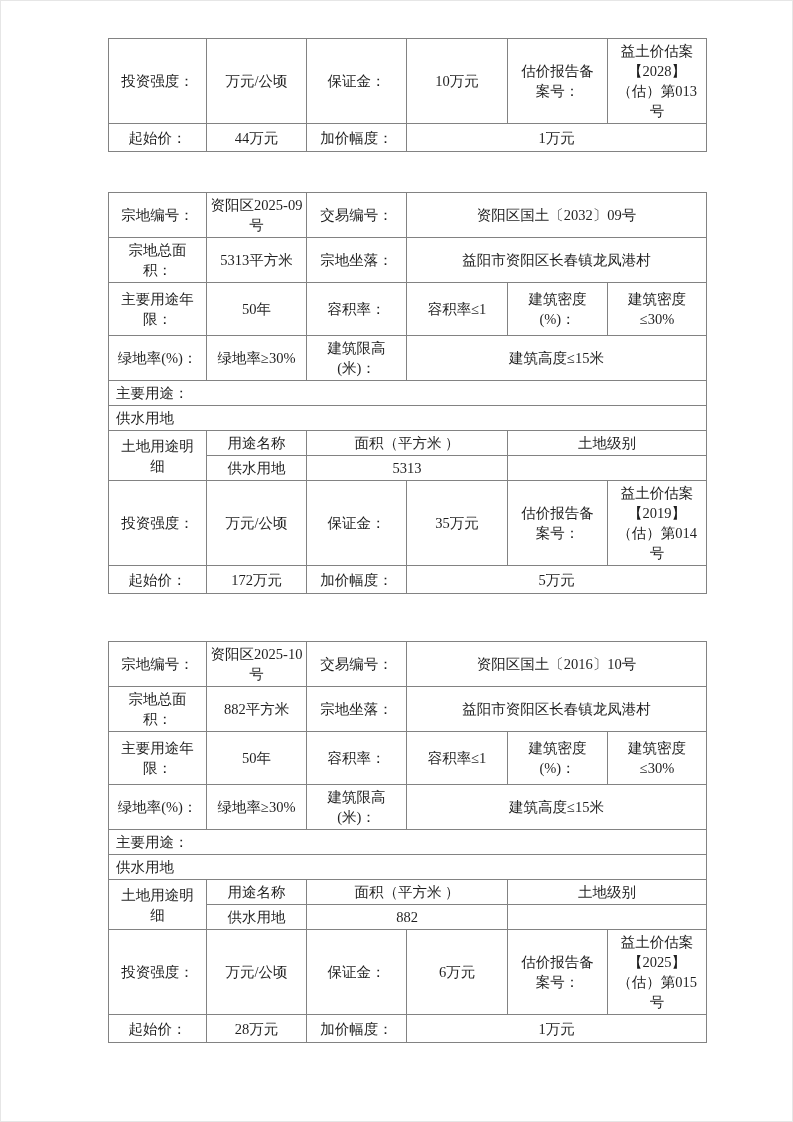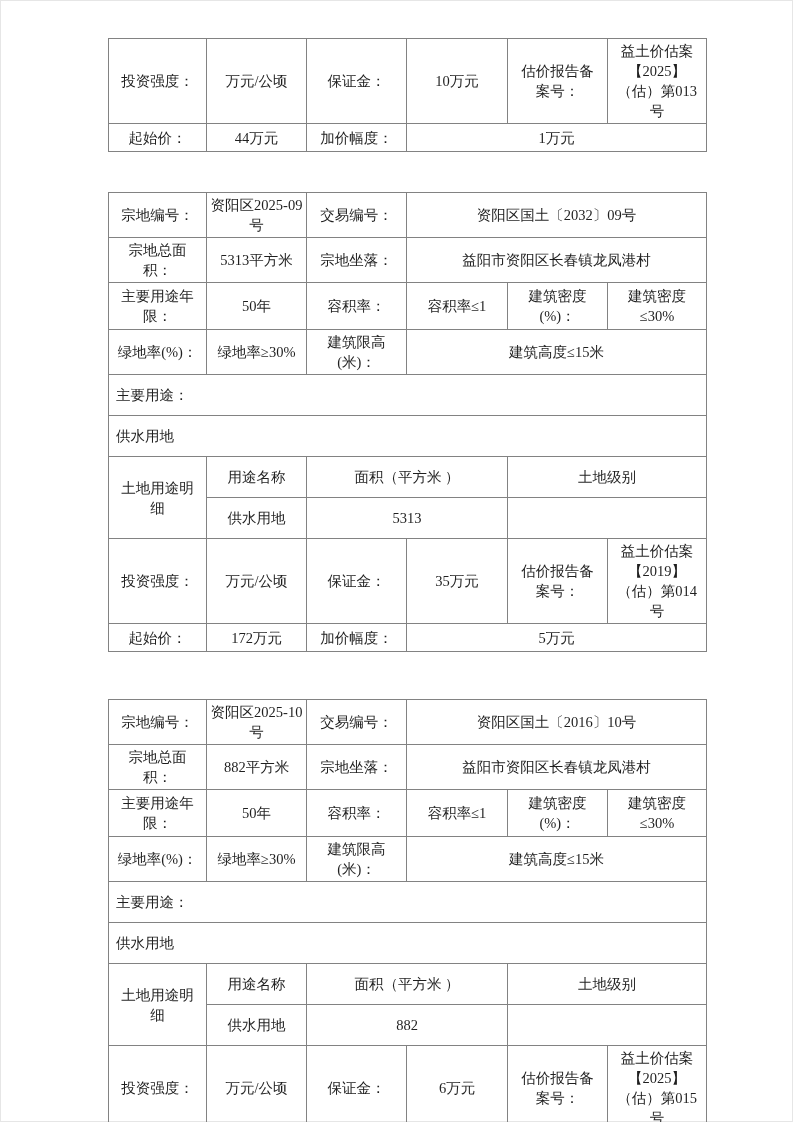--- a/index.html
+++ b/index.html
@@ -25,24 +25,24 @@
     vertical-align:middle;
     font-size:14.5px;
     line-height:1.38;
     padding:2px 3px;
     word-wrap:break-word;
     overflow-wrap:break-word;
   }
   td.lbl{padding:2px 8px;}
   td.left{text-align:left;padding-left:7px;}
   tr.h82{height:82px;}
-  tr.h47{height:47px;}
+  tr.h47{height:53px;}
   tr.h44{height:44px;margin-left:31px;}
   tr.h28{height:28px;margin-left:8px;}
-  tr.h27{height:41px;}
+  tr.h27{height:25px;}
 </style>
 </head>
 <body>
 
 <div class="page">
 
   <table class="landtbl t1">
     <colgroup>
         <col style="width:98px">
         <col style="width:100px">
@@ -51,21 +51,21 @@
         <col style="width:100px">
         <col style="width:99px">
       </colgroup>
     <tbody>
         <tr class="h82">
       <td class="lbl">投资强度：</td>
       <td>万元/公顷</td>
       <td class="lbl">保证金：</td>
       <td>10万元</td>
       <td class="lbl">估价报告备案号：</td>
-      <td>益土价估案【2025】（估）第013号</td>
+      <td>益土价估案【2028】（估）第013号</td>
     </tr>
     <tr class="h28">
       <td class="lbl">起始价：</td>
       <td>44万元</td>
       <td class="lbl">加价幅度：</td>
       <td colspan="3">1万元</td>
     </tr>
   </tbody>
     </table>
 

